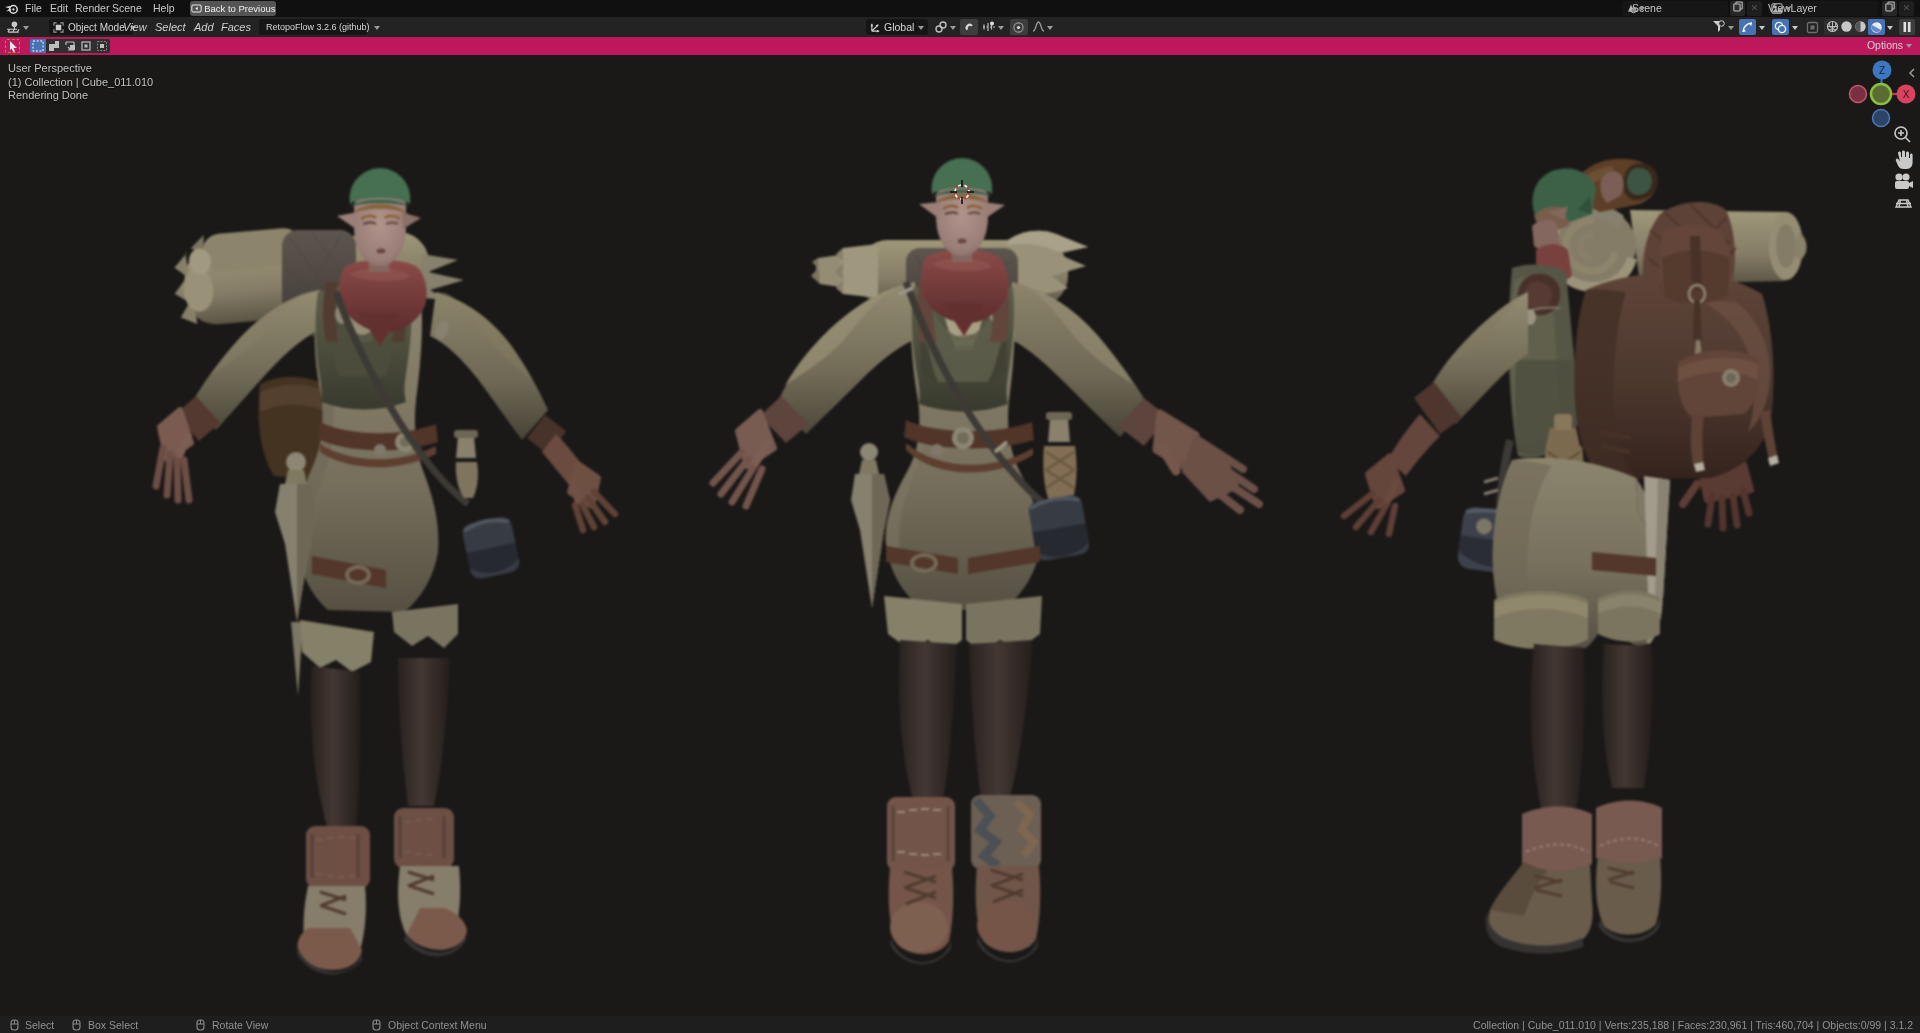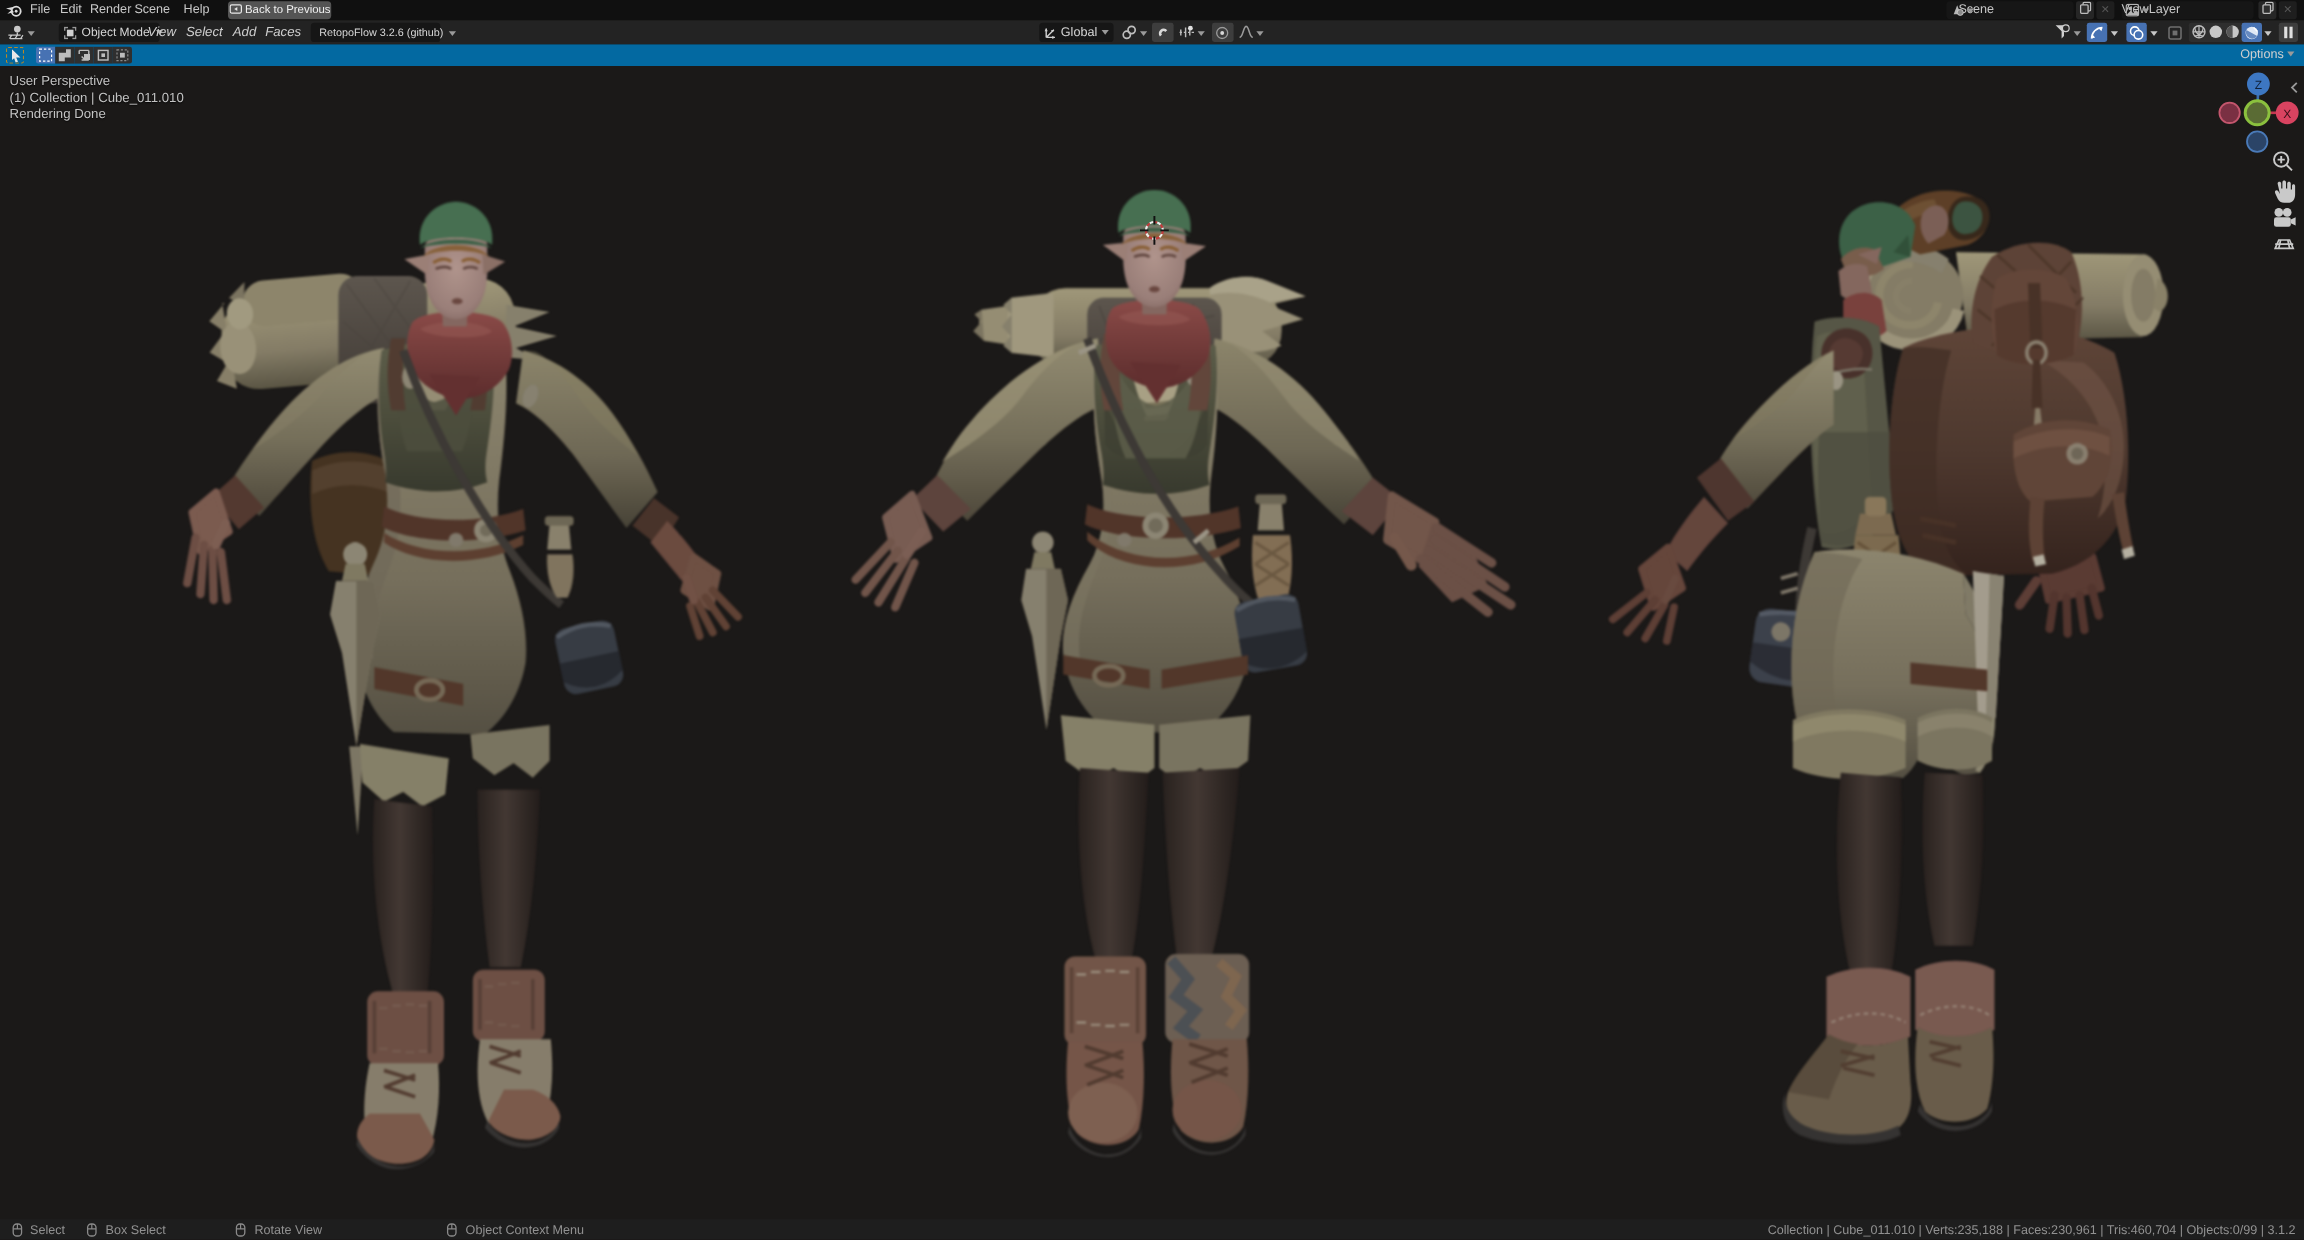--- a/index.html
+++ b/index.html
@@ -21,21 +21,21 @@
   
   #vheader { position:absolute; left:0; top:17px; width:1920px; height:20px;
     background:#232323; color:#cfcfcf; font-size:11px; }
   #vheader .menu { position:absolute; top:3px; line-height:14px;font-style:italic; }
   .drop { position:absolute; top:2px; height:16px; background:#161616; border-radius:3px;
     color:#d6d6d6; font-size:10.5px; line-height:16px; white-space:nowrap; }
   .hbtn { position:absolute; top:2px; height:16px; border-radius:2px; }
   .blue { background:#4772b3; }
   
   #toolrow { position:absolute; left:0; top:37px; width:1920px; height:18px;
-    background:#0369a1; color:#cfcfcf; font-size:11px; }
+    background:#be185d; color:#cfcfcf; font-size:11px; }
   
   #statusbar { position:absolute; left:0; top:1016px; width:1920px; height:17px;
     background:#1e1e1e; color:#919191; font-size:10.5px; }
   #statusbar span { position:absolute; top:3px; }
   
   #viewport { position:absolute; left:0; top:37px; width:1920px; height:979px;
     background:#1b1918; }
   #vptext { position:absolute; left:8px; top:25px; color:#c3c3c3; font-size:11px;
     line-height:13.5px; text-shadow:0 1px 1px rgba(0,0,0,.8); }
   .chev { display:inline-block; width:0; height:0; border-left:3.5px solid transparent;

